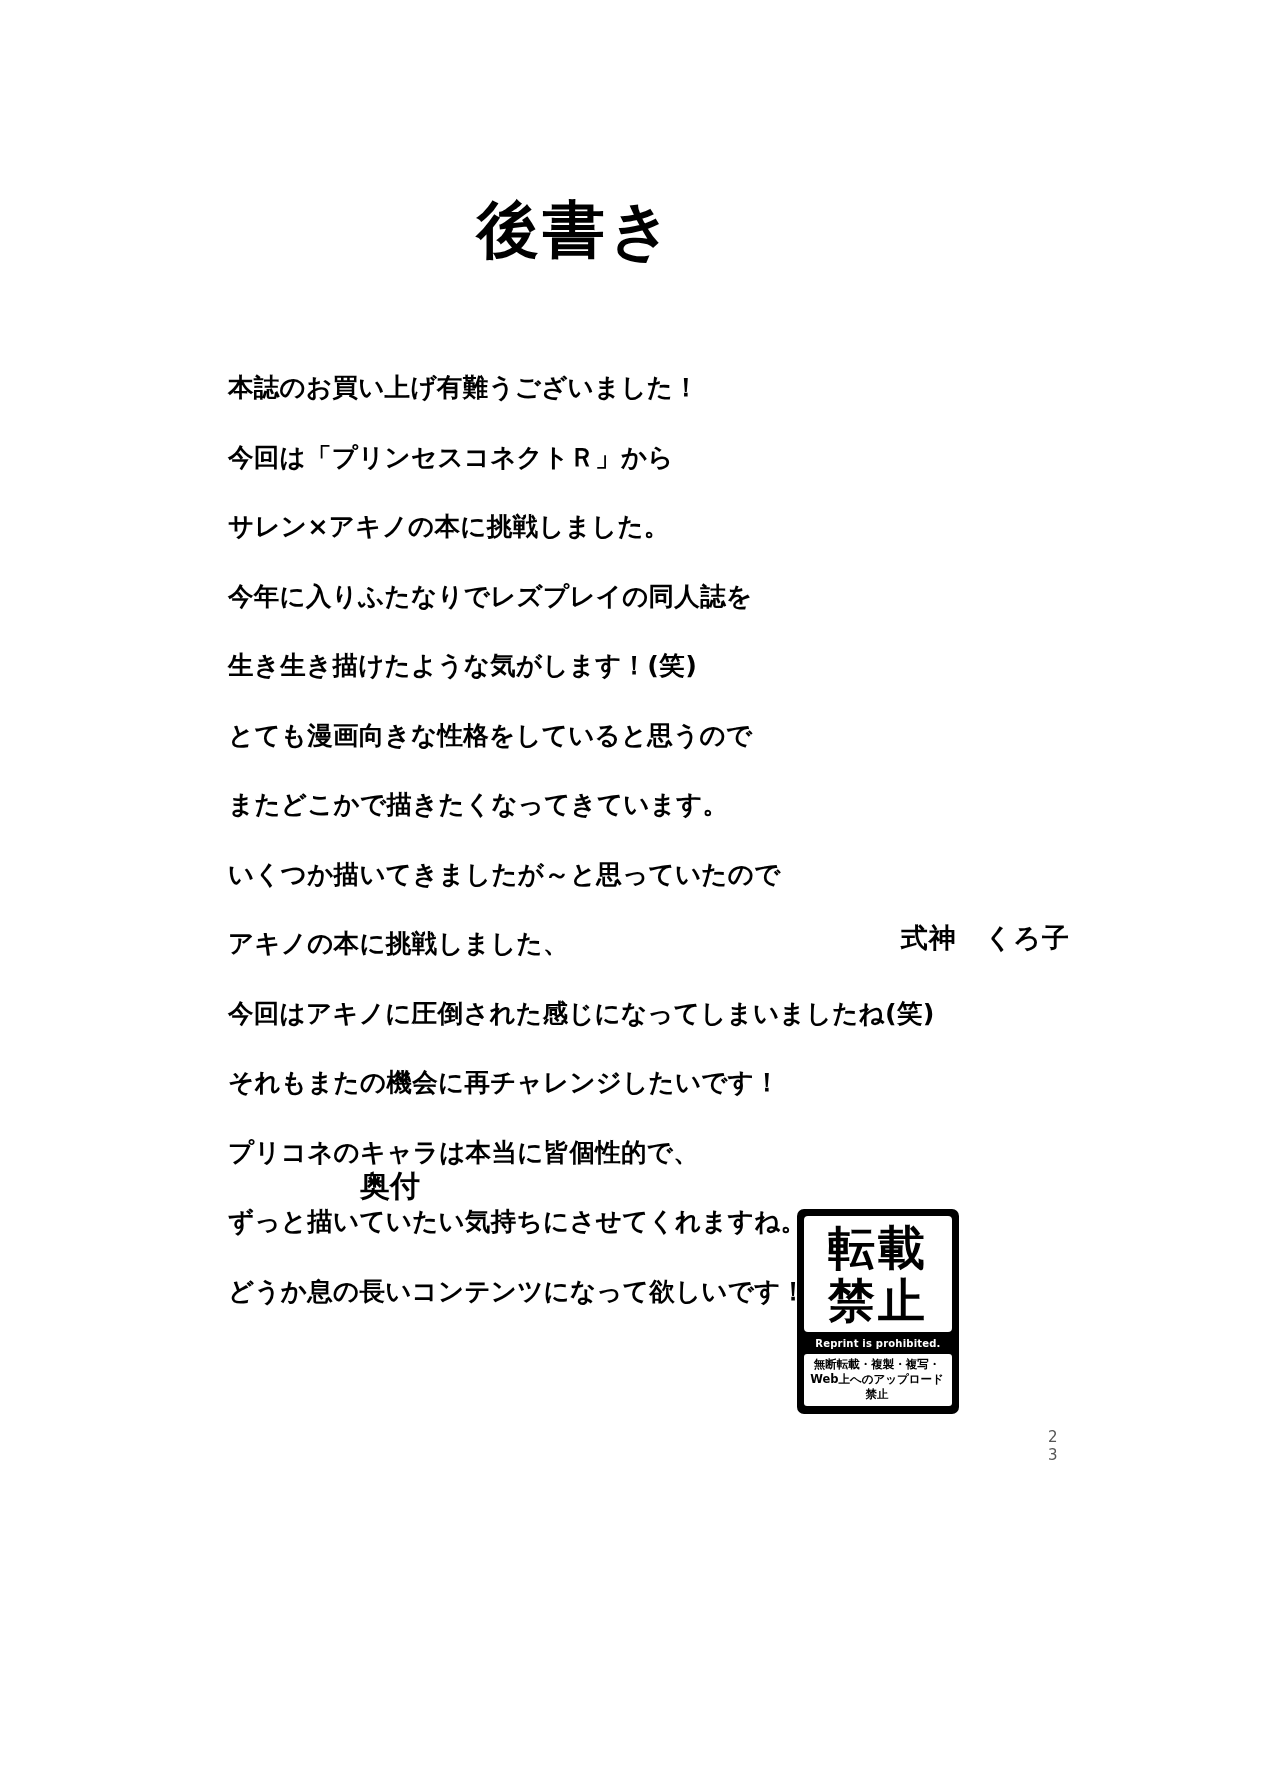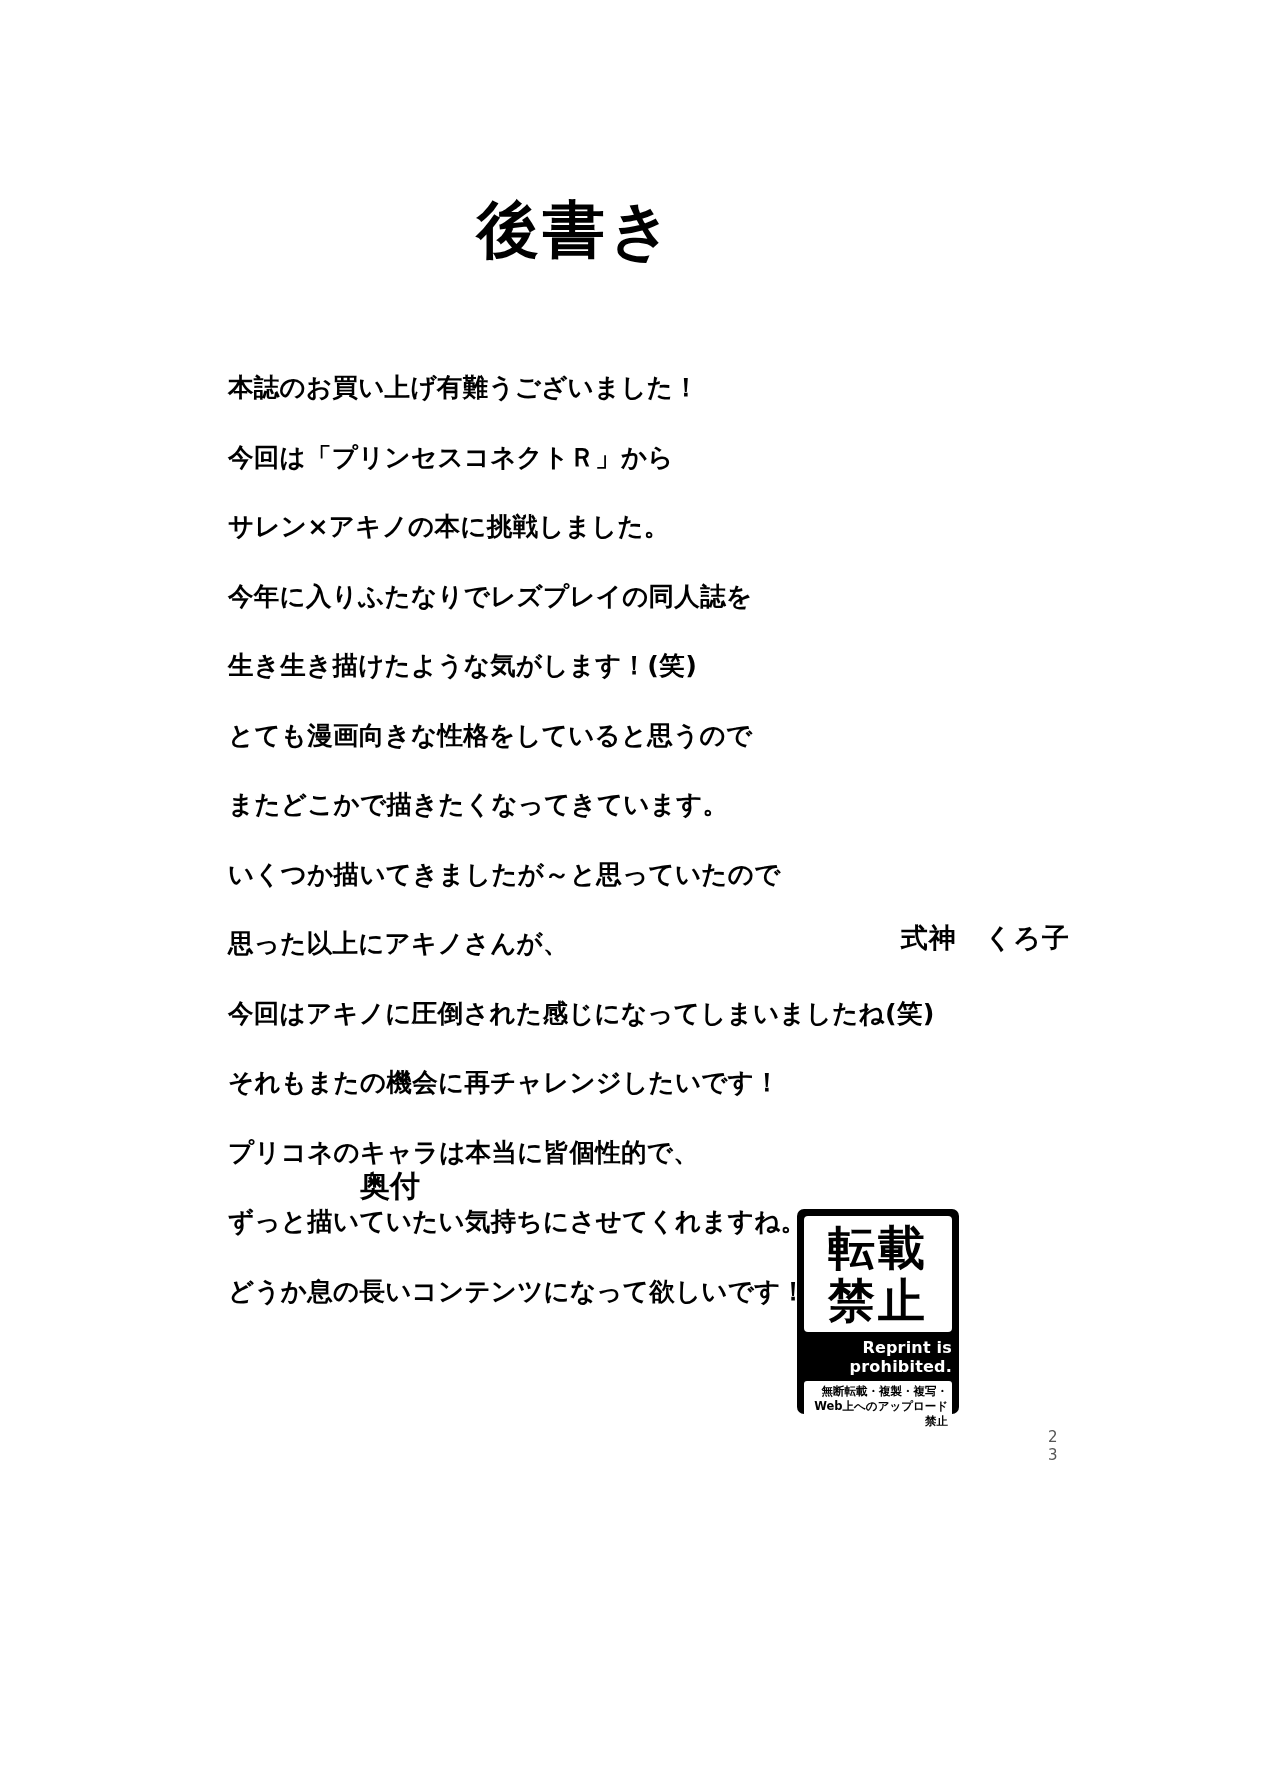--- a/index.html
+++ b/index.html
@@ -97,42 +97,42 @@
     position: absolute;
     top: 1209px;
     left: 797px;
     width: 162px;
     height: 205px;
     background: #000000;
     border-radius: 7px;
     box-sizing: border-box;
     padding: 7px 7px 5px 7px;
     color: #ffffff;
-    text-align: right;
+    text-align: center;
   }
   #reprint-stamp .kanji-box {
     background: #ffffff;
     color: #000000;
     border-radius: 4px;
     height: 116px;
     display: flex;
     flex-direction: column;
     justify-content: center;
     align-items: center;
     font-family: "DejaVu Sans", "Liberation Sans", sans-serif;
     font-weight: 700;
   }
   #reprint-stamp .kanji-line {
     font-size: 47px;
     line-height: 53px;
     letter-spacing: 3px;
   }
   #reprint-stamp .stamp-en {
     font-family: "DejaVu Sans", "Liberation Sans", sans-serif;
-    font-size: 16px;
+    font-size: 10px;
     font-weight: 700;
     padding: 6px 0 5px 0;
     letter-spacing: 0.2px;
   }
   #reprint-stamp .stamp-note {
     background: #ffffff;
     color: #000000;
     border-radius: 3px;
     font-family: "DejaVu Sans", "Liberation Sans", sans-serif;
     font-size: 11.5px;
@@ -169,21 +169,21 @@
       <div class="line">サレン×アキノの本に挑戦しました。</div>
     </div>
     <div class="para">
       <div class="line">今年に入りふたなりでレズプレイの同人誌を</div>
       <div class="line">生き生き描けたような気がします！(笑)</div>
       <div class="line">とても漫画向きな性格をしていると思うので</div>
       <div class="line">またどこかで描きたくなってきています。</div>
     </div>
     <div class="para">
       <div class="line">いくつか描いてきましたが～と思っていたので</div>
-      <div class="line">思った以上にアキノさんが、</div>
+      <div class="line">アキノの本に挑戦しました、</div>
       <div class="line">今回はアキノに圧倒された感じになってしまいましたね(笑)</div>
       <div class="line">それもまたの機会に再チャレンジしたいです！</div>
     </div>
     <div class="para">
       <div class="line">プリコネのキャラは本当に皆個性的で、</div>
       <div class="line">ずっと描いていたい気持ちにさせてくれますね。</div>
       <div class="line">どうか息の長いコンテンツになって欲しいです！</div>
     </div>
   </div>
 

